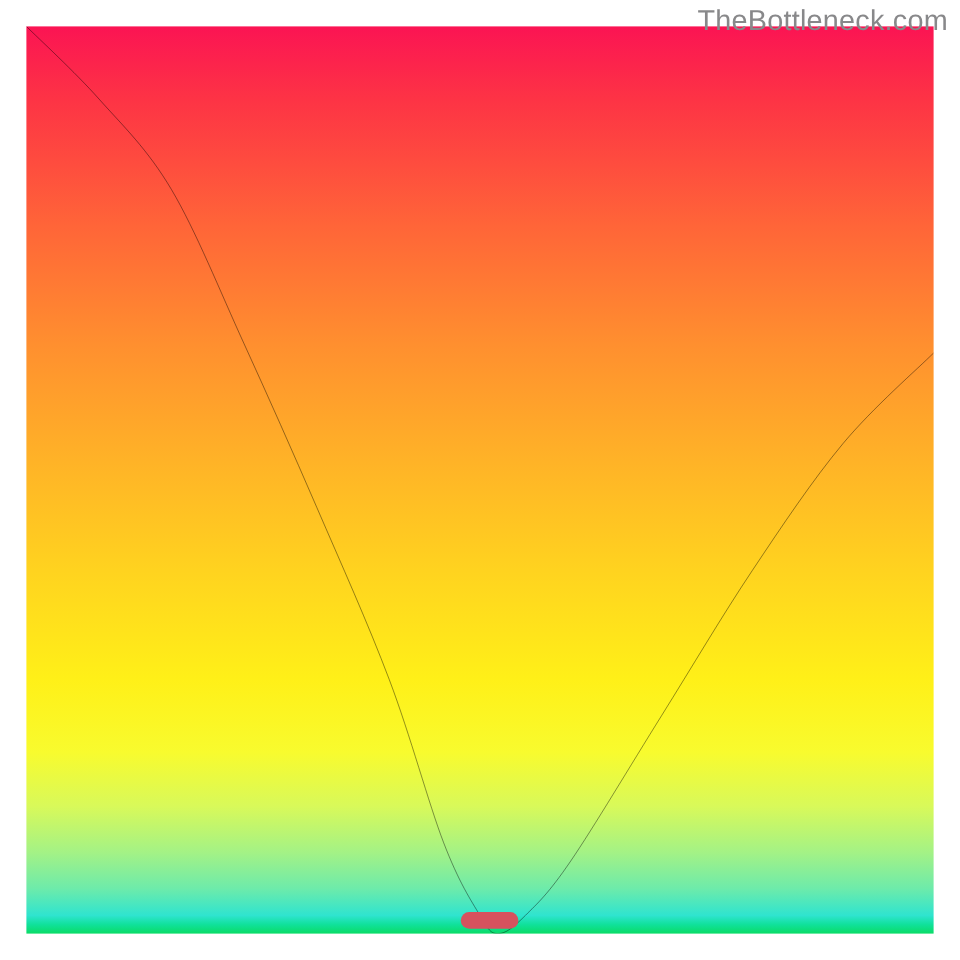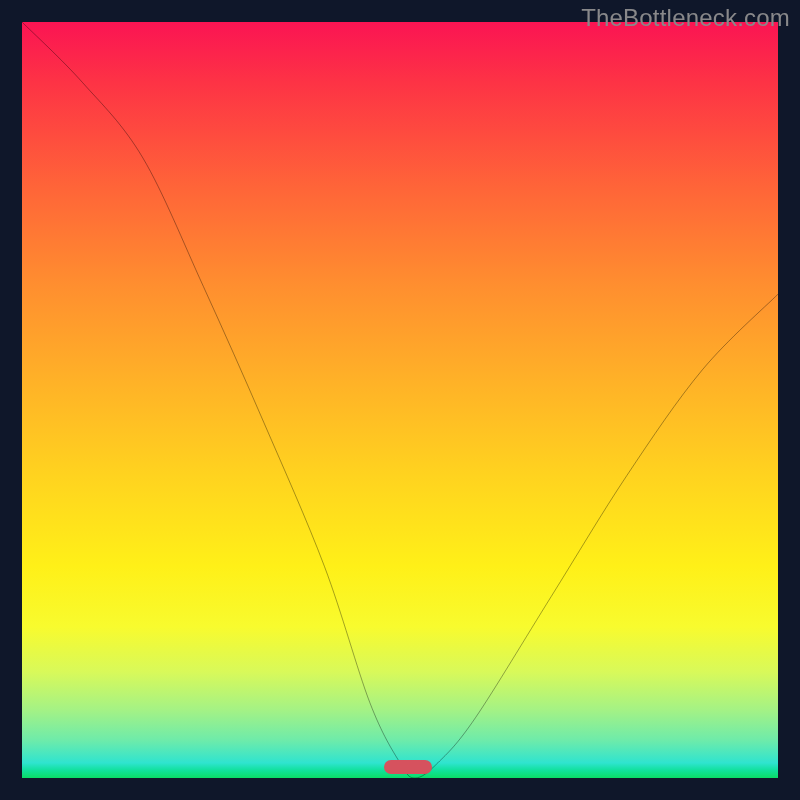--- a/index.html
+++ b/index.html
@@ -8,21 +8,21 @@
     width: 800px;
     height: 800px;
     overflow: hidden;
     background: #000000;
     font-family: Arial, Helvetica, sans-serif;
   }
   .stage {
     position: relative;
     width: 800px;
     height: 800px;
-    background: #0f172a;
+    background: #ffffff;
   }
   .watermark {
     position: absolute;
     top: 4px;
     right: 10px;
     color: #88888a;
     font-size: 24px;
     font-weight: 500;
     letter-spacing: 0.2px;
     z-index: 10;

